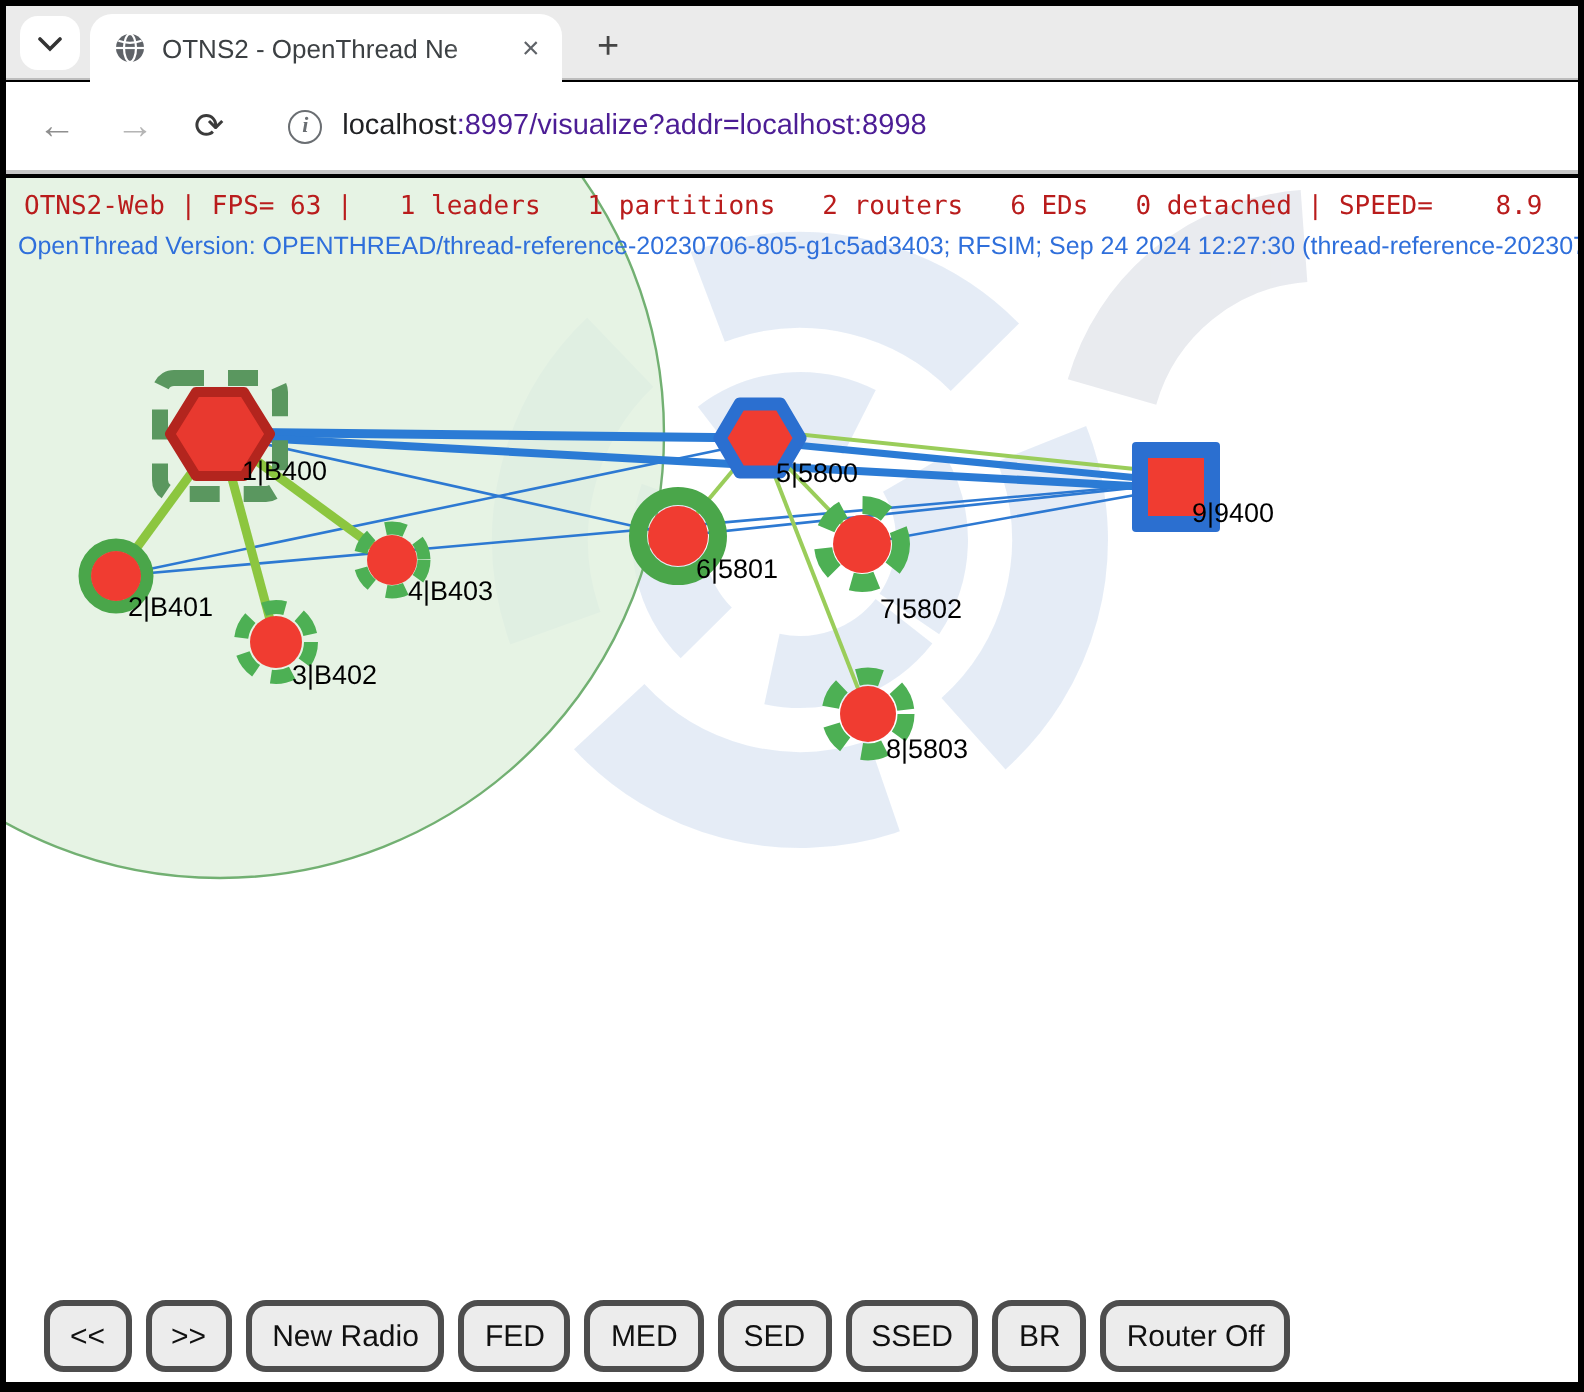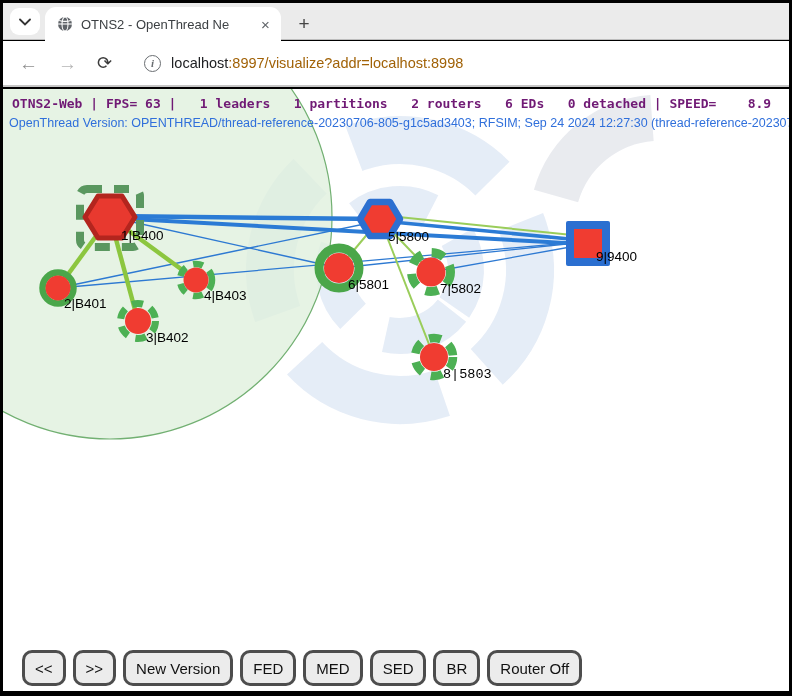--- a/index.html
+++ b/index.html
@@ -46,31 +46,31 @@
   .back{color:#8f8f8f;margin-left:6px;}
   .fwd{color:#b5b5b5;}
   .reload{color:#3b3b3b;font-size:18px;}
   .info-icon{
     width:17px;height:17px;border:1.6px solid #6a6e72;border-radius:50%;
     color:#6a6e72;font-size:11px;display:flex;align-items:center;justify-content:center;
     margin:0 10px 0 22px;font-family:"Liberation Serif",serif;font-style:italic;font-weight:bold;
   }
   .url{font-size:14.5px;white-space:nowrap;}
   .url .host{color:#202124;text-align:center;}
-  .url .rest{color:#a16207;}
+  .url .rest{color:#4c1d95;}
   
   .canvas{
     position:absolute;left:3px;top:89px;width:786px;height:602px;background:#fff;
     overflow:hidden;
   }
   .canvas svg{position:absolute;left:0;top:0;}
   .statusline1{
     position:absolute;left:9px;top:7px;white-space:pre;
     font-family:"DejaVu Sans Mono","Liberation Mono",monospace;
-    font-weight:bold;font-size:13px;color:#701a75;
+    font-weight:normal;font-size:13px;color:#b91c1c;
   }
   .statusline2{
     position:absolute;left:6px;top:27px;white-space:nowrap;
     font-size:12.5px;color:#2f6fdb;
   }
   .nlabel{
     position:absolute;font-size:13.5px;color:#000000;white-space:nowrap;
   }
   
   .simbar{
@@ -197,45 +197,48 @@
         <polygon points="85,217 98,196 122,196 135,217 122,238 98,238" fill="#e8392f" stroke="#b3251e" stroke-width="5" stroke-linejoin="round"></polygon>
       </g>
     </svg>
 
     <div class="nlabel" style="left:118px;top:139px;">1|B400</div>
     <div class="nlabel" style="left:61px;top:207px;text-align:center;">2|B401</div>
     <div class="nlabel" style="left:143px;top:241px;">3|B402</div>
     <div class="nlabel" style="left:201px;top:199px;">4|B403</div>
     <div class="nlabel" style="left:385px;top:140px;">5|5800</div>
     <div class="nlabel" style="left:345px;top:188px;">6|5801</div>
-    <div class="nlabel" style="left:437px;top:192px;">7|5802</div>
-    <div class="nlabel" style="left:440px;top:278px;font-family:Liberation Mono, monospace;">8|5803</div>
+    <div class="nlabel" style="left:437px;top:208px;">7|5802</div>
+    <div class="nlabel" style="left:440px;top:278px;">8|5803</div>
     <div class="nlabel" style="left:593px;top:160px;">9|9400</div>
 
     <div class="statusline1">OTNS2-Web | FPS= 63 |   1 leaders   1 partitions   2 routers   6 EDs   0 detached | SPEED=    8.9</div>
     <div class="statusline2">OpenThread Version: OPENTHREAD/thread-reference-20230706-805-g1c5ad3403; RFSIM; Sep 24 2024 12:27:30 (thread-reference-20230706-80</div>
 
     <div class="simbar">
       <button class="simbtn">
           <span>&lt;&lt;</span>
         </button>
       <button class="simbtn">
           <span>&gt;&gt;</span>
         </button>
       <button class="simbtn">
-          <span>New Version</span>
+          <span>New Radio</span>
         </button>
       <button class="simbtn">
           <span>FED</span>
         </button>
       <button class="simbtn">
           <span>MED</span>
         </button>
       <button class="simbtn">
           <span>SED</span>
+        </button>
+      <button class="simbtn">
+          <span>SSED</span>
         </button>
       <button class="simbtn">
           <span>BR</span>
         </button>
       <button class="simbtn">
           <span>Router Off</span>
         </button>
 
     </div>
   </div>

